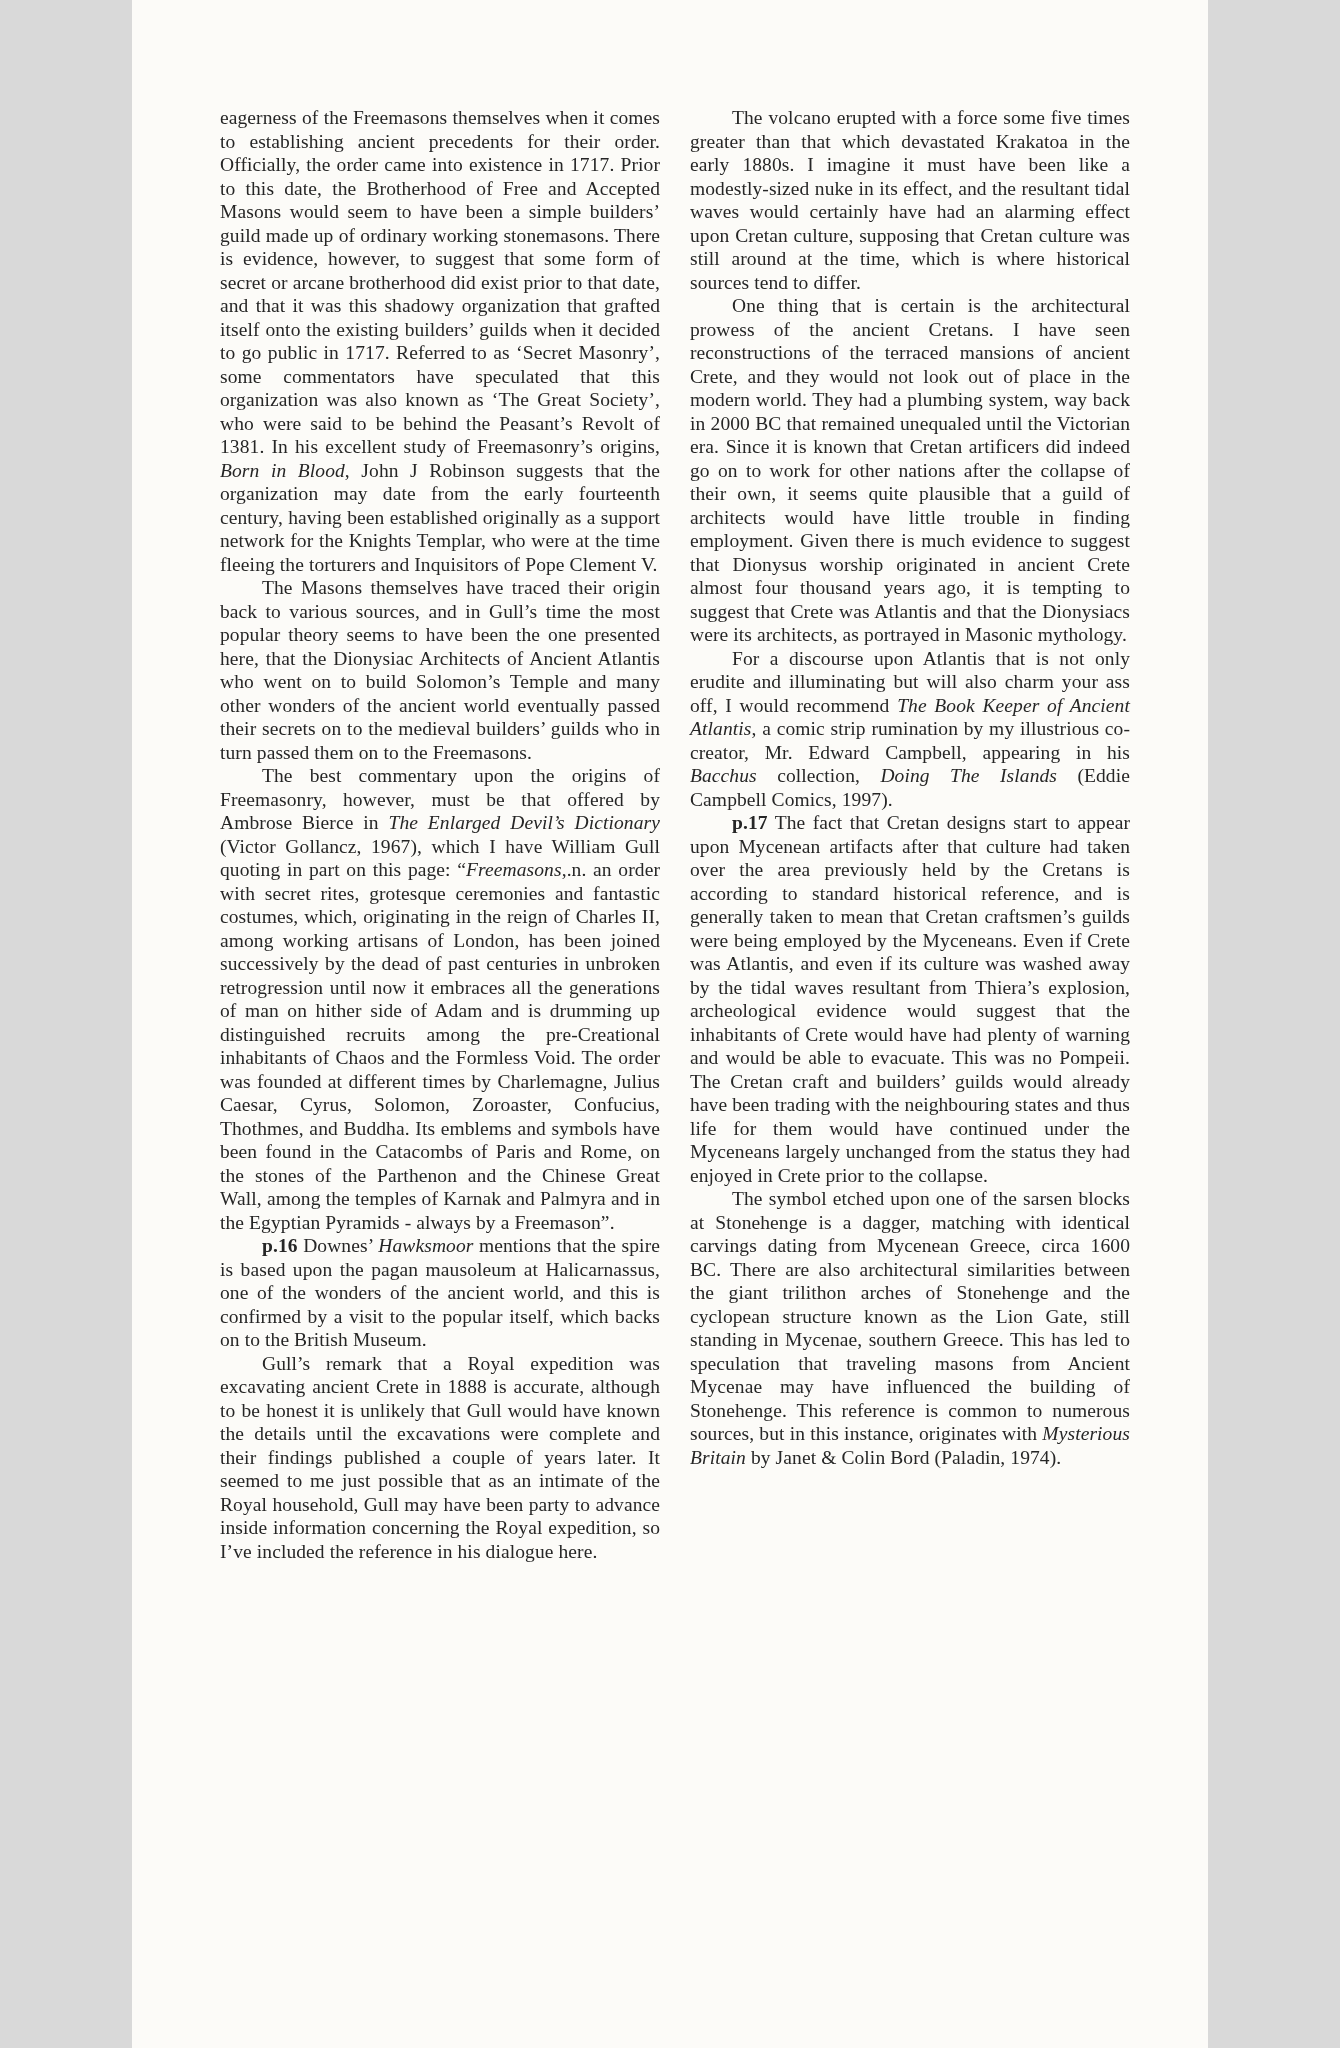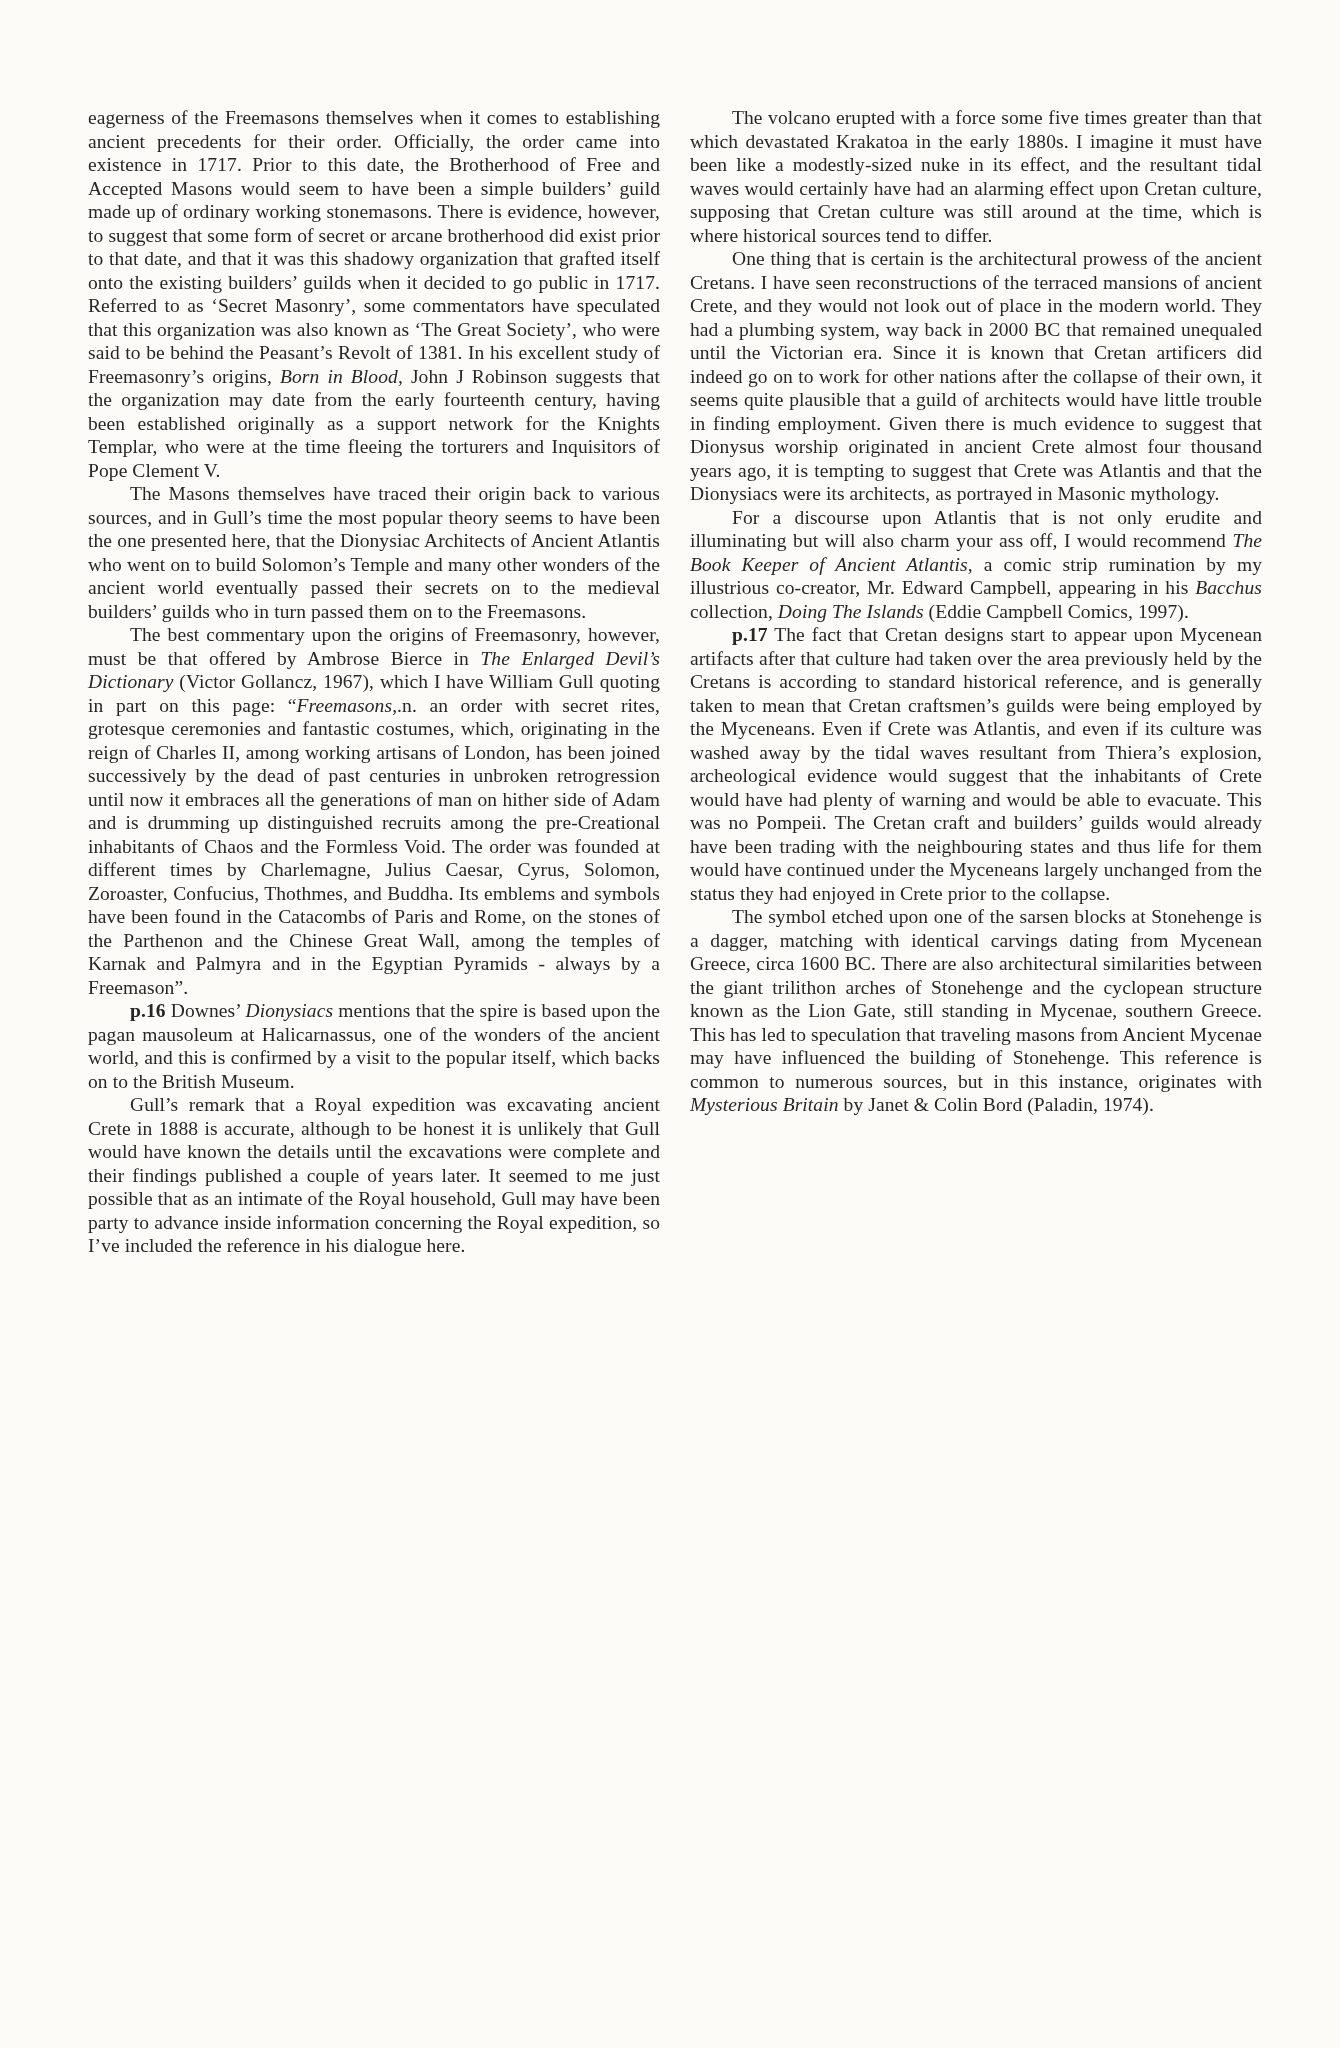--- a/index.html
+++ b/index.html
@@ -2,21 +2,21 @@
 <html><head>
 <meta charset="utf-8">
 <style>
   html, body {
     margin: 0;
     padding: 0;
     background: #d9d9d9;
   }
   .page {
     position: relative;
-    width: 1340px;
+    width: 1076px;
     height: 2048px;
     margin: 0 auto;
     background: #fcfbf8;
     color: #262626;
     overflow: hidden;
     box-sizing: border-box;
   }
   .columns {
     display: flex;
     gap: 30px;
@@ -43,21 +43,21 @@
 </style>
 </head>
 <body>
 
 <div class="page" style="background: rgb(252, 251, 248); color: rgb(38, 38, 38);">
   <div class="columns">
     <div class="column">
         <p><span>eagerness of the Freemasons themselves when it comes to establishing ancient precedents for their order. Officially, the order came into existence in 1717. Prior to this date, the Brotherhood of Free and Accepted Masons would seem to have been a simple builders’ guild made up of ordinary working stonemasons. There is evidence, however, to suggest that some form of secret or arcane brotherhood did exist prior to that date, and that it was this shadowy organization that grafted itself onto the existing builders’ guilds when it decided to go public in 1717. Referred to as ‘Secret Masonry’, some commentators have speculated that this organization was also known as ‘The Great Society’, who were said to be behind the Peasant’s Revolt of 1381. In his excellent study of Freemasonry’s origins, </span><span class="it">Born in Blood</span><span>, John J Robinson suggests that the organization may date from the early fourteenth century, having been established originally as a support network for the Knights Templar, who were at the time fleeing the torturers and Inquisitors of Pope Clement V.</span></p>
         <p class="indent"><span>The Masons themselves have traced their origin back to various sources, and in Gull’s time the most popular theory seems to have been the one presented here, that the Dionysiac Architects of Ancient Atlantis who went on to build Solomon’s Temple and many other wonders of the ancient world eventually passed their secrets on to the medieval builders’ guilds who in turn passed them on to the Freemasons.</span></p>
         <p class="indent"><span>The best commentary upon the origins of Freemasonry, however, must be that offered by Ambrose Bierce in </span><span class="it">The Enlarged Devil’s Dictionary</span><span> (Victor Gollancz, 1967), which I have William Gull quoting in part on this page: “</span><span class="it">Freemasons</span><span>,.n. an order with secret rites, grotesque ceremonies and fantastic costumes, which, originating in the reign of Charles II, among working artisans of London, has been joined successively by the dead of past centuries in unbroken retrogression until now it embraces all the generations of man on hither side of Adam and is drumming up distinguished recruits among the pre-Creational inhabitants of Chaos and the Formless Void. The order was founded at different times by Charlemagne, Julius Caesar, Cyrus, Solomon, Zoroaster, Confucius, Thothmes, and Buddha. Its emblems and symbols have been found in the Catacombs of Paris and Rome, on the stones of the Parthenon and the Chinese Great Wall, among the temples of Karnak and Palmyra and in the Egyptian Pyramids - always by a Freemason”.</span></p>
-        <p class="indent"><span class="bd">p.16</span><span> Downes’ </span><span class="it">Dionysiacs</span><span> mentions that the spire is based upon the pagan mausoleum at Halicarnassus, one of the wonders of the ancient world, and this is confirmed by a visit to the popular itself, which backs on to the British Museum.</span></p>
+        <p class="indent"><span class="bd">p.16</span><span> Downes’ </span><span class="it">Hawksmoor</span><span> mentions that the spire is based upon the pagan mausoleum at Halicarnassus, one of the wonders of the ancient world, and this is confirmed by a visit to the popular itself, which backs on to the British Museum.</span></p>
         <p class="indent"><span>Gull’s remark that a Royal expedition was excavating ancient Crete in 1888 is accurate, although to be honest it is unlikely that Gull would have known the details until the excavations were complete and their findings published a couple of years later. It seemed to me just possible that as an intimate of the Royal household, Gull may have been party to advance inside information concerning the Royal expedition, so I’ve included the reference in his dialogue here.</span></p>
       </div>
     <div class="column">
         <p class="indent"><span>The volcano erupted with a force some five times greater than that which devastated Krakatoa in the early 1880s. I imagine it must have been like a modestly-sized nuke in its effect, and the resultant tidal waves would certainly have had an alarming effect upon Cretan culture, supposing that Cretan culture was still around at the time, which is where historical sources tend to differ.</span></p>
         <p class="indent"><span>One thing that is certain is the architectural prowess of the ancient Cretans. I have seen reconstructions of the terraced mansions of ancient Crete, and they would not look out of place in the modern world. They had a plumbing system, way back in 2000 BC that remained unequaled until the Victorian era. Since it is known that Cretan artificers did indeed go on to work for other nations after the collapse of their own, it seems quite plausible that a guild of architects would have little trouble in finding employment. Given there is much evidence to suggest that Dionysus worship originated in ancient Crete almost four thousand years ago, it is tempting to suggest that Crete was Atlantis and that the Dionysiacs were its architects, as portrayed in Masonic mythology.</span></p>
         <p class="indent"><span>For a discourse upon Atlantis that is not only erudite and illuminating but will also charm your ass off, I would recommend </span><span class="it">The Book Keeper of Ancient Atlantis</span><span>, a comic strip rumination by my illustrious co-creator, Mr. Edward Campbell, appearing in his </span><span class="it">Bacchus</span><span> collection, </span><span class="it">Doing The Islands</span><span> (Eddie Campbell Comics, 1997).</span></p>
         <p class="indent"><span class="bd">p.17</span><span> The fact that Cretan designs start to appear upon Mycenean artifacts after that culture had taken over the area previously held by the Cretans is according to standard historical reference, and is generally taken to mean that Cretan craftsmen’s guilds were being employed by the Myceneans. Even if Crete was Atlantis, and even if its culture was washed away by the tidal waves resultant from Thiera’s explosion, archeological evidence would suggest that the inhabitants of Crete would have had plenty of warning and would be able to evacuate. This was no Pompeii. The Cretan craft and builders’ guilds would already have been trading with the neighbouring states and thus life for them would have continued under the Myceneans largely unchanged from the status they had enjoyed in Crete prior to the collapse.</span></p>
         <p class="indent"><span>The symbol etched upon one of the sarsen blocks at Stonehenge is a dagger, matching with identical carvings dating from Mycenean Greece, circa 1600 BC. There are also architectural similarities between the giant trilithon arches of Stonehenge and the cyclopean structure known as the Lion Gate, still standing in Mycenae, southern Greece. This has led to speculation that traveling masons from Ancient Mycenae may have influenced the building of Stonehenge. This reference is common to numerous sources, but in this instance, originates with </span><span class="it">Mysterious Britain</span><span> by Janet &amp; Colin Bord (Paladin, 1974).</span></p>
       </div>
   </div>

